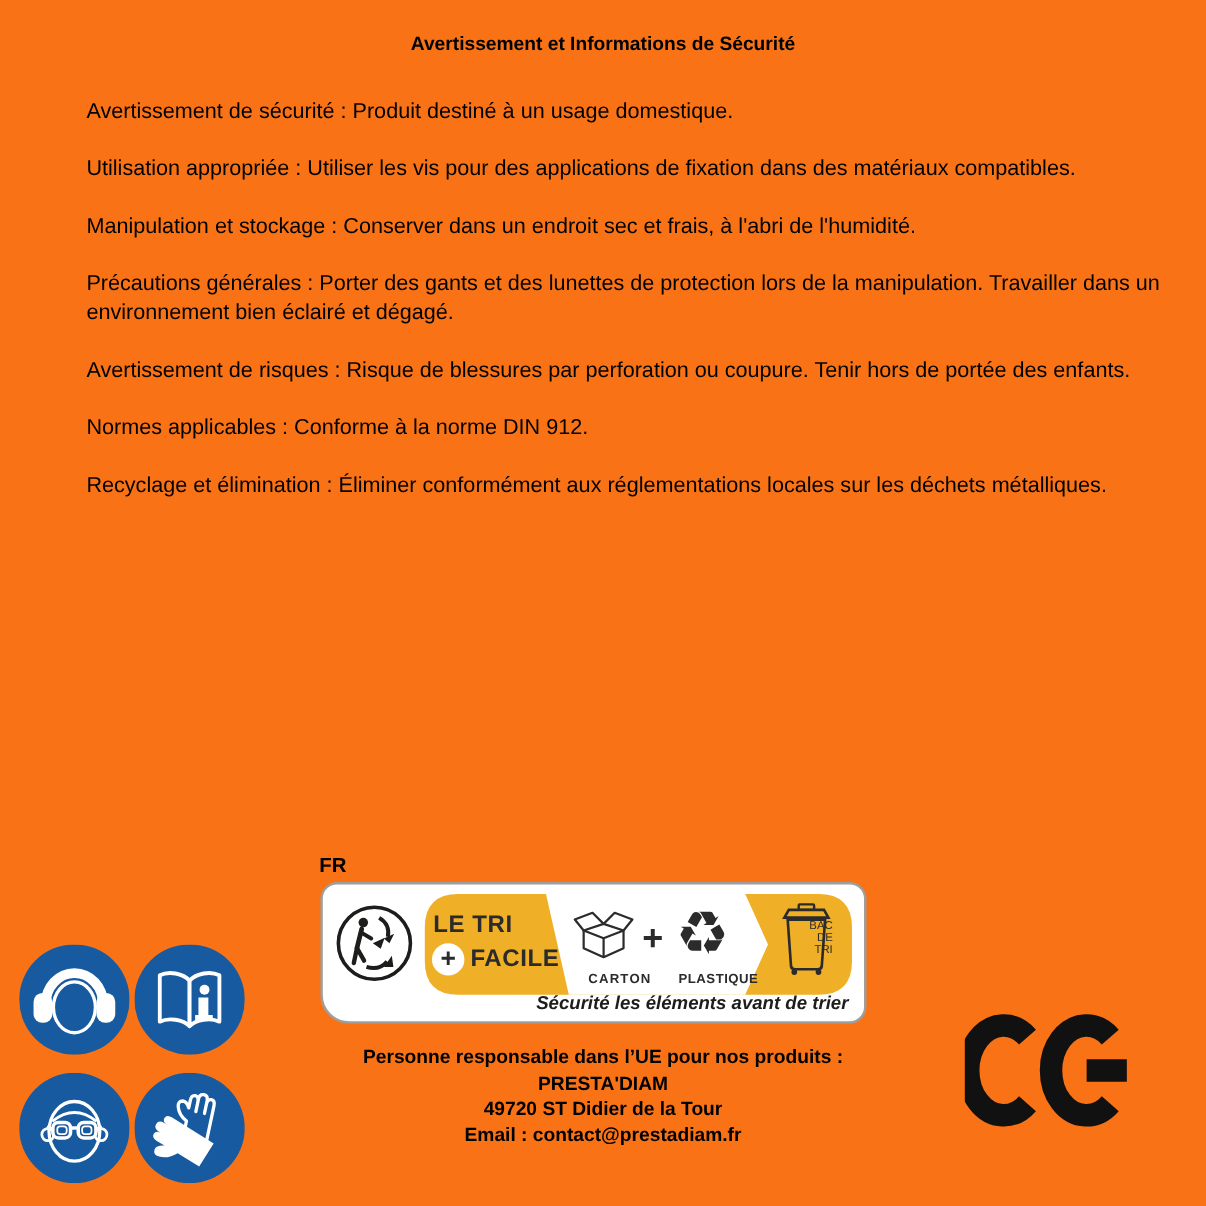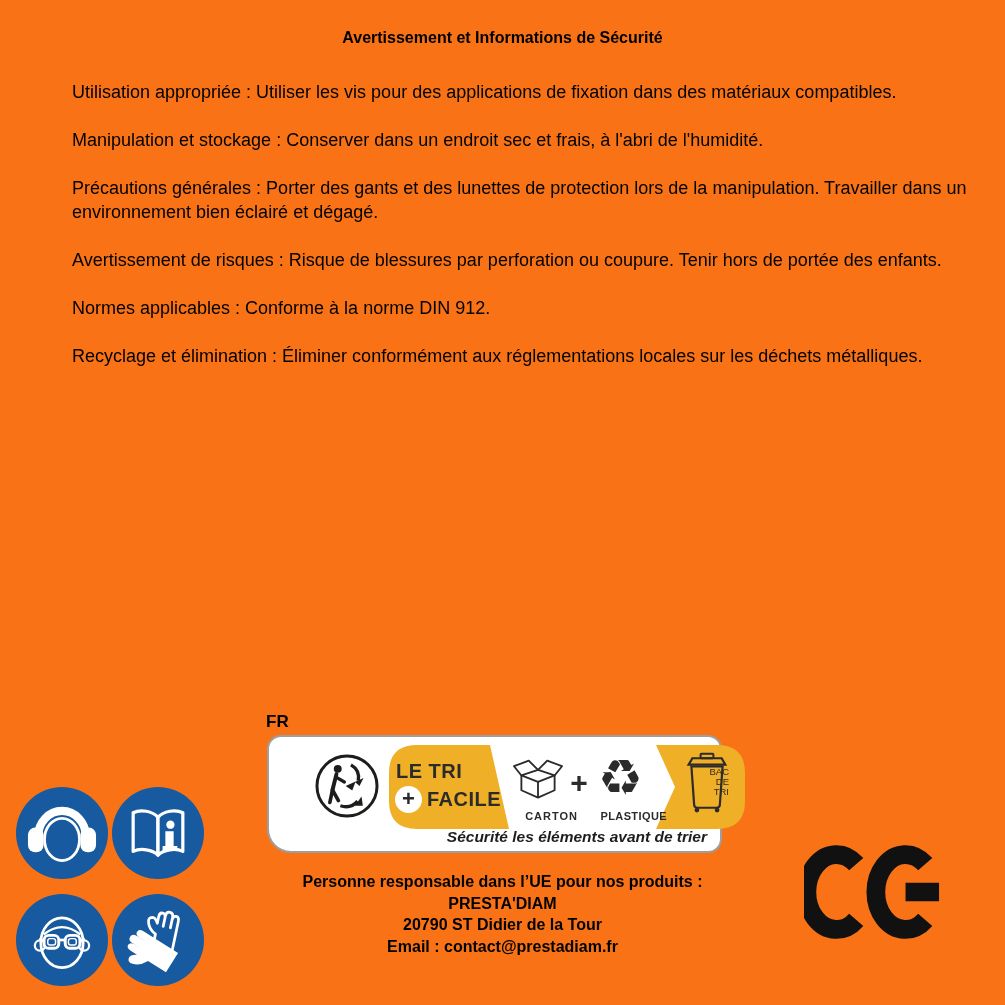--- a/index.html
+++ b/index.html
@@ -14,21 +14,21 @@
   .body-text { top: 80px; left: 72px; width: 896px; font-size: 18px; line-height: 24px; }
   .body-text p { margin: 0 0 24px 0; }
 
   
   .picto { width: 92px; height: 92px; display: block; }
 
   
   .fr-code { left: 266px; top: 712px; font-size: 17px; font-weight: bold; }
   .tri-box { left: 267px; top: 735px; width: 455px; height: 118px; background: #fff;
              border: 2px solid #9e9e9e; border-radius: 14px; border-bottom-left-radius: 24px; }
-  .tri-box .inner { position: absolute; inset: 0; margin-left: 35px; }
+  .tri-box .inner { position: absolute; inset: 0; }
   .band-svg { position: absolute; left: 0; top: 0; width: 455px; height: 118px; }
   .letri   { position: absolute; left: 92px;  top: 23px; font-size: 20px; font-weight: bold; color: #2b2b2b; letter-spacing: .5px; }
   .facile  { position: absolute; left: 123px; top: 51px; font-size: 20px; font-weight: bold; color: #2b2b2b; letter-spacing: .5px; }
   .plus-circle { position: absolute; left: 91px; top: 49px; width: 27px; height: 27px; background: #fff;
                  border-radius: 50%; text-align: center; font-size: 22px; font-weight: bold;
                  color: #2b2b2b; line-height: 26px; }
   .mat-label { position: absolute; top: 73px; width: 80px; text-align: right;
                font-size: 11px; font-weight: bold; color: #2b2b2b; letter-spacing: 1px; }
   .joiner { position: absolute; left: 261px; top: 29px; width: 28px; text-align: center;
             font-size: 30px; font-weight: bold; color: #2b2b2b; }
@@ -43,20 +43,21 @@
                  font-size: 16px; font-weight: bold; line-height: 21.5px; color: #000; }
 </style>
 </head>
 <body>
 
 <div class="page">
 
   <div class="abs doc-title">Avertissement et Informations de Sécurité</div>
 
   <div class="abs body-text">
+    <p>Avertissement de sécurité : Produit destiné à un usage domestique.</p>
     <p>Utilisation appropriée : Utiliser les vis pour des applications de fixation dans des matériaux compatibles.</p>
     <p>Manipulation et stockage : Conserver dans un endroit sec et frais, à l'abri de l'humidité.</p>
     <p>Précautions générales : Porter des gants et des lunettes de protection lors de la manipulation. Travailler dans un environnement bien éclairé et dégagé.</p>
     <p>Avertissement de risques : Risque de blessures par perforation ou coupure. Tenir hors de portée des enfants.</p>
     <p>Normes applicables : Conforme à la norme DIN 912.</p>
     <p>Recyclage et élimination : Éliminer conformément aux réglementations locales sur les déchets métalliques.</p>
   </div>
 
   <svg class="abs picto" style="left:16px;top:787px" viewBox="0 0 100 100">
     <circle cx="50" cy="50" r="50" fill="#175A9F"></circle>
@@ -150,21 +151,21 @@
       <span class="bin-text" style="top:40px">DE</span>
       <span class="bin-text" style="top:50px">TRI</span>
 
       <span class="caption">Sécurité les éléments avant de trier</span>
     </div>
   </div>
 
   <div class="abs responsible">
     <div>Personne responsable dans l’UE pour nos produits :</div>
     <div>PRESTA'DIAM</div>
-    <div>20790 ST Didier de la Tour</div>
+    <div>49720 ST Didier de la Tour</div>
     <div>Email : contact@prestadiam.fr</div>
   </div>
 
   <svg class="abs" style="left:804px;top:844px;width:138px;height:96px" viewBox="0 0 140 96">
     <path d="M53,19.8 A30,38 0 1 0 53,76.2" fill="none" stroke="#111" stroke-width="19"></path>
     <path d="M123,19.8 A30,38 0 1 0 123,76.2" fill="none" stroke="#111" stroke-width="19"></path>
     <path d="M103,48 H137" fill="none" stroke="#111" stroke-width="19"></path>
   </svg>
 
 </div>

